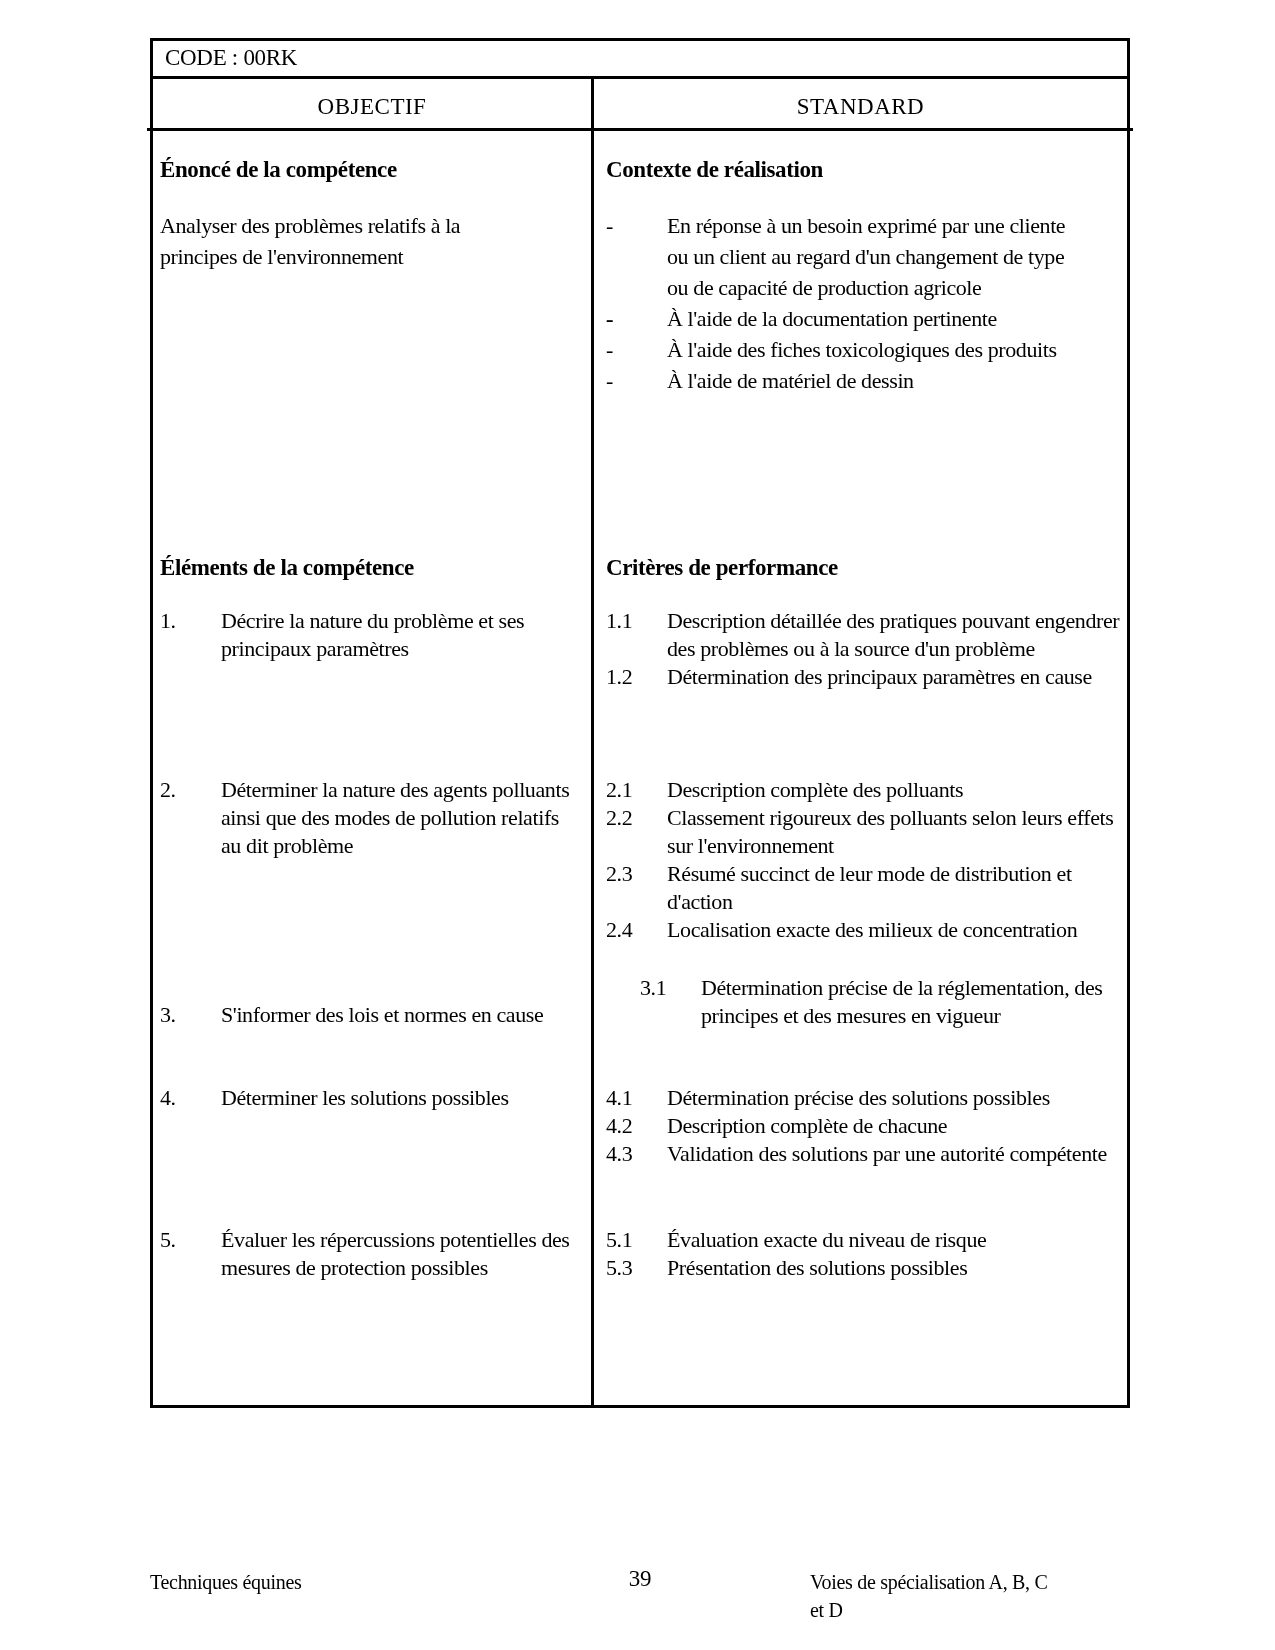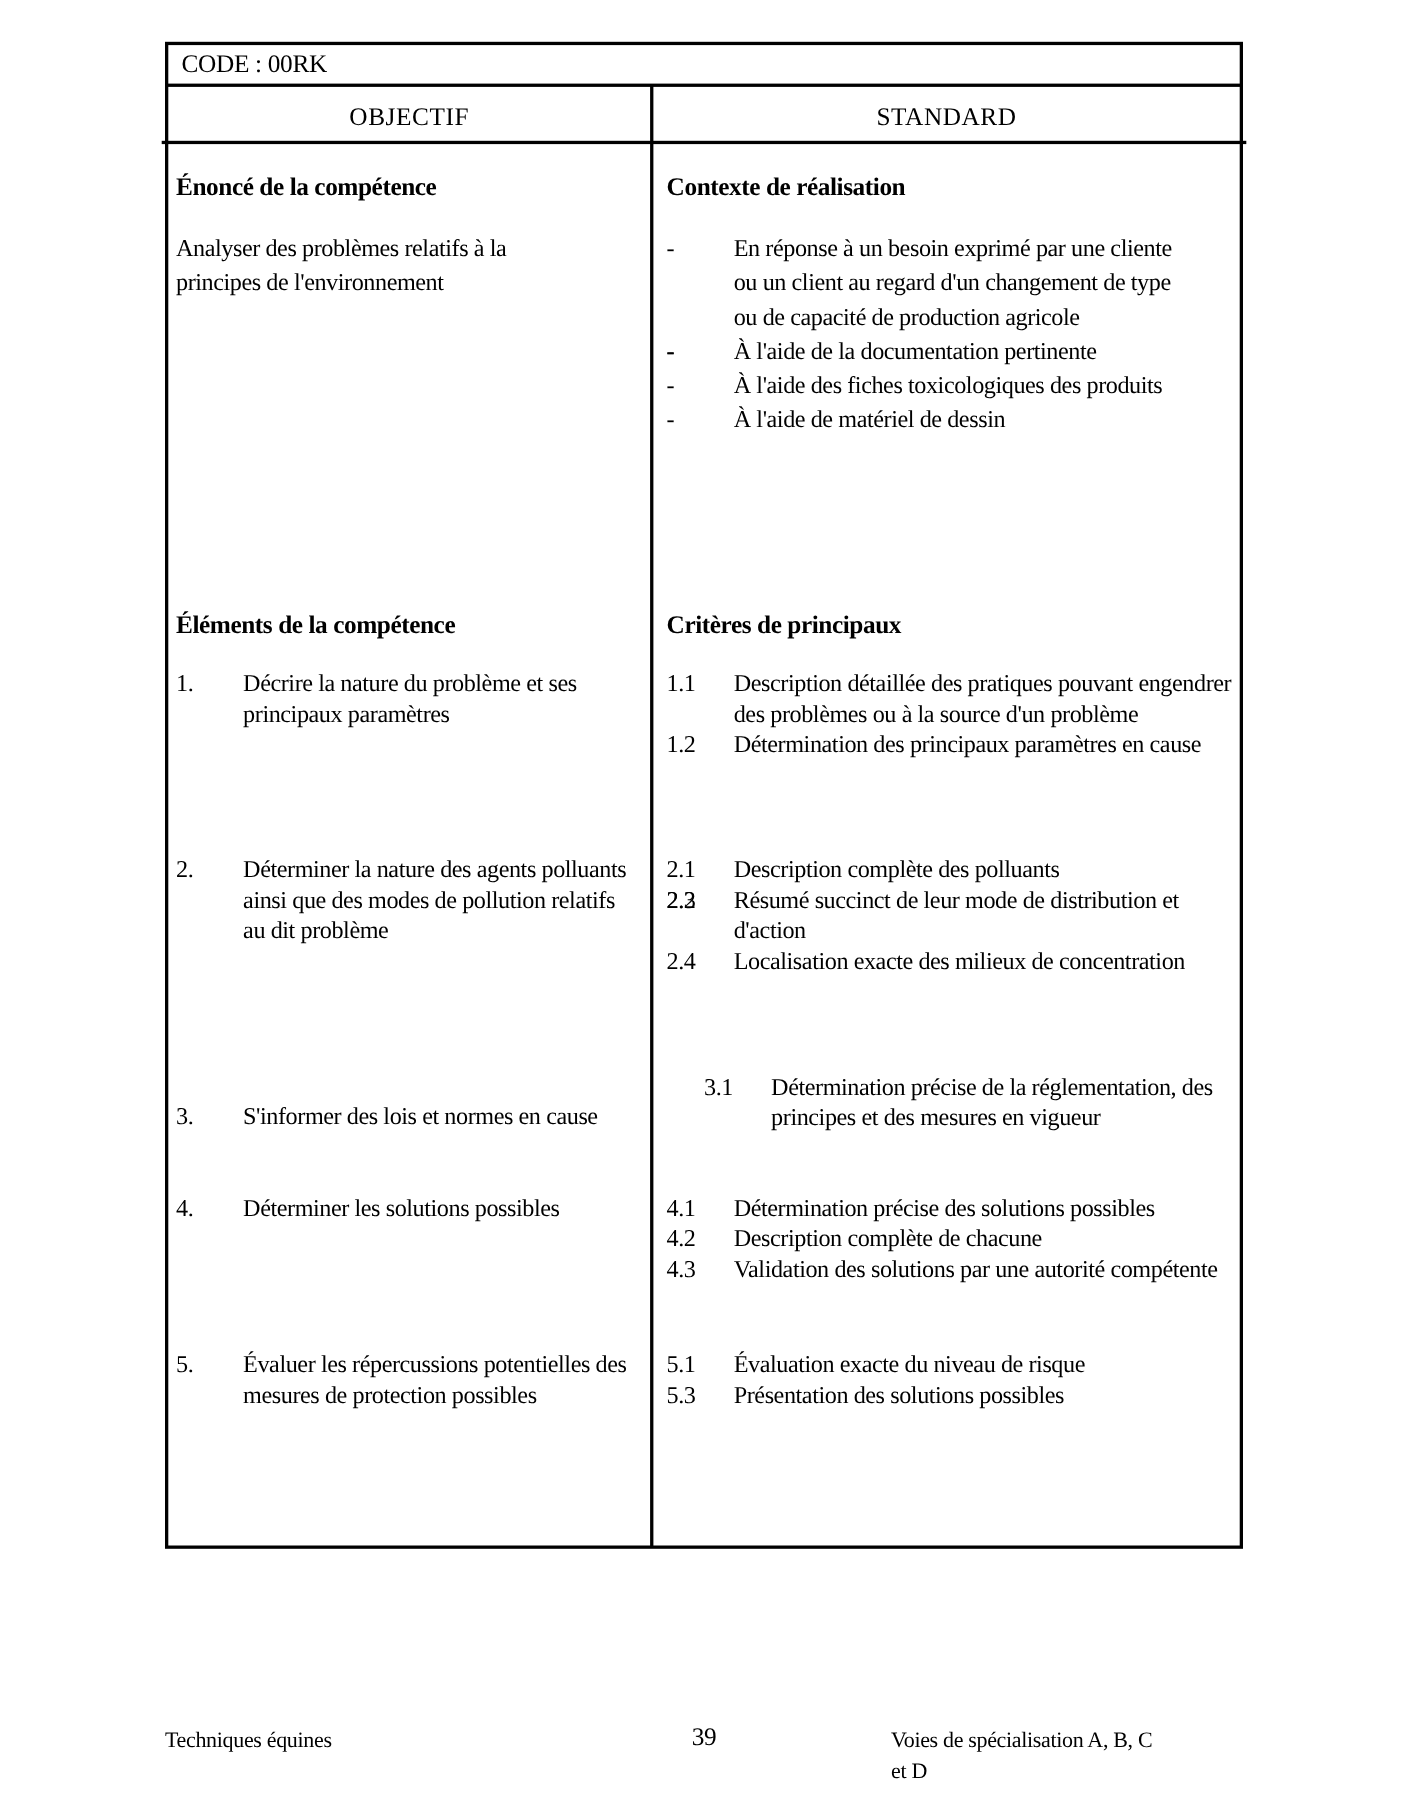--- a/index.html
+++ b/index.html
@@ -97,40 +97,41 @@
     <li style="position:absolute; top:1084px; width:430px;">
         <span class="num">4.</span>
         <span class="txt">Déterminer les solutions possibles</span>
       </li>
     <li style="position:absolute; top:1226px; width:430px;">
         <span class="num">5.</span>
         <span class="txt">Évaluer les répercussions potentielles des mesures de protection possibles</span>
       </li>
   </ul>
 
-  <div class="heading" style="left:606px; top:553px;">Critères de principaux</div>
+  <div class="heading" style="left:606px; top:553px;">Critères de performance</div>
 
   <ul class="list crit" style="left:606px; top:607px;">
     <li>
         <span class="num">1.1</span>
         <span class="txt">Description détaillée des pratiques pouvant engendrer des problèmes ou à la source d'un problème</span>
       </li>
     <li>
         <span class="num">1.2</span>
         <span class="txt">Détermination des principaux paramètres en cause</span>
       </li>
   </ul>
 
   <ul class="list crit" style="left:606px; top:776px;">
     <li>
         <span class="num">2.1</span>
         <span class="txt">Description complète des polluants</span>
       </li>
     <li>
         <span class="num">2.2</span>
+        <span class="txt">Classement rigoureux des polluants selon leurs effets sur l'environnement</span>
       </li>
     <li>
         <span class="num">2.3</span>
         <span class="txt">Résumé succinct de leur mode de distribution et d'action</span>
       </li>
     <li>
         <span class="num">2.4</span>
         <span class="txt">Localisation exacte des milieux de concentration</span>
       </li>
   </ul>

